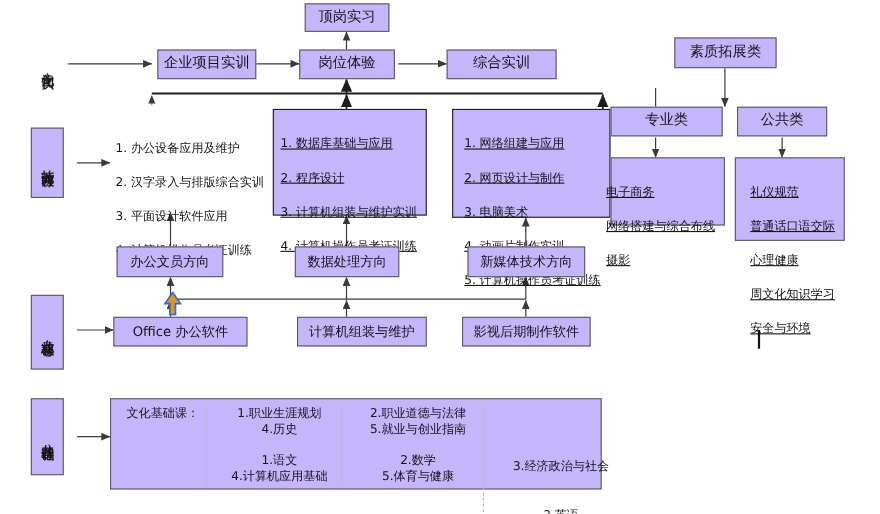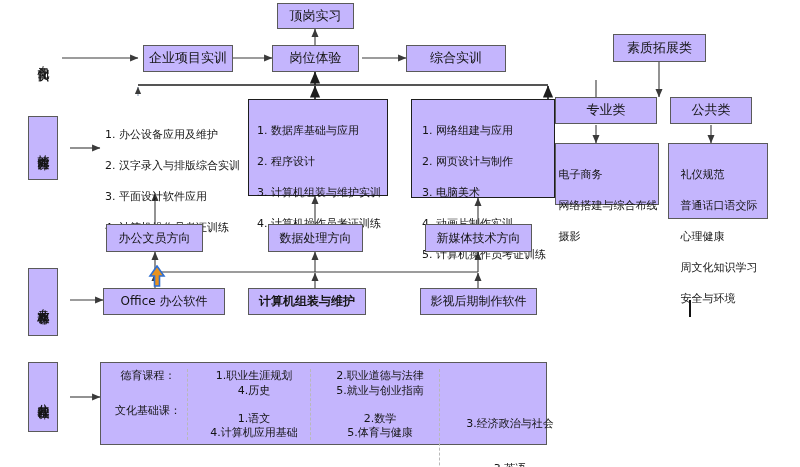--- a/index.html
+++ b/index.html
@@ -19,21 +19,21 @@
     box-sizing:border-box;
     border:1px solid #5a5a5a;
     background:#c4b5fd;
     display:flex;
     align-items:center;
     justify-content:center;
     text-align:center;
     line-height:1.25;
   }
   .box.thick{border:1.6px solid #1d1d1d;}
-  .box.left{justify-content:center;align-items:flex-start;text-align:left;}
+  .box.left{justify-content:flex-end;align-items:flex-start;text-align:left;text-decoration:underline;}
   .label-plain{
     position:absolute;
     display:flex;align-items:center;justify-content:center;
     text-align:center;
   }
   .vlabel{
     writing-mode:vertical-rl;
     text-orientation:upright;
     letter-spacing:1px;
     white-space:nowrap;
@@ -193,29 +193,28 @@
   </div>
 
   <div class="box t12" style="left:106px;top:224px;width:97px;height:28px;">办公文员方向</div>
 
   <div class="box t12" style="left:268px;top:224px;width:95px;height:28px;">数据处理方向</div>
 
   <div class="box t12" style="left:425px;top:224px;width:107px;height:28px;">新媒体技术方向</div>
 
   <div class="box t12" style="left:103px;top:288px;width:122px;height:27px;">Office 办公软件</div>
 
-  <div class="box t12" style="left:248px;top:288px;width:118px;height:27px;font-weight:bold;">计算机组装与维护</div>
+  <div class="box t12" style="left:270px;top:288px;width:118px;height:27px;">计算机组装与维护</div>
 
   <div class="box t12" style="left:420px;top:288px;width:117px;height:27px;">影视后期制作软件</div>
 
   <div class="box" style="left:100px;top:362px;width:447px;height:83px;padding:0;">
     <div style="display:flex;width:100%;height:100%;box-sizing:border-box;padding:6px 0 6px 8px;align-items:flex-start;">
 
       <div class="subcol t11" style="width:78px;flex:none;">
-        <div style="height:34px;">德育课程：</div>
         <div>文化基础课：</div>
       </div>
 
       <div class="subcol t11 dash-sep" style="width:112px;flex:none;padding-left:10px;">
         <div>1.职业生涯规划</div>
         <div style="margin-bottom:13px;">4.历史</div>
         <div>1.语文</div>
         <div>4.计算机应用基础</div>
       </div>
 

